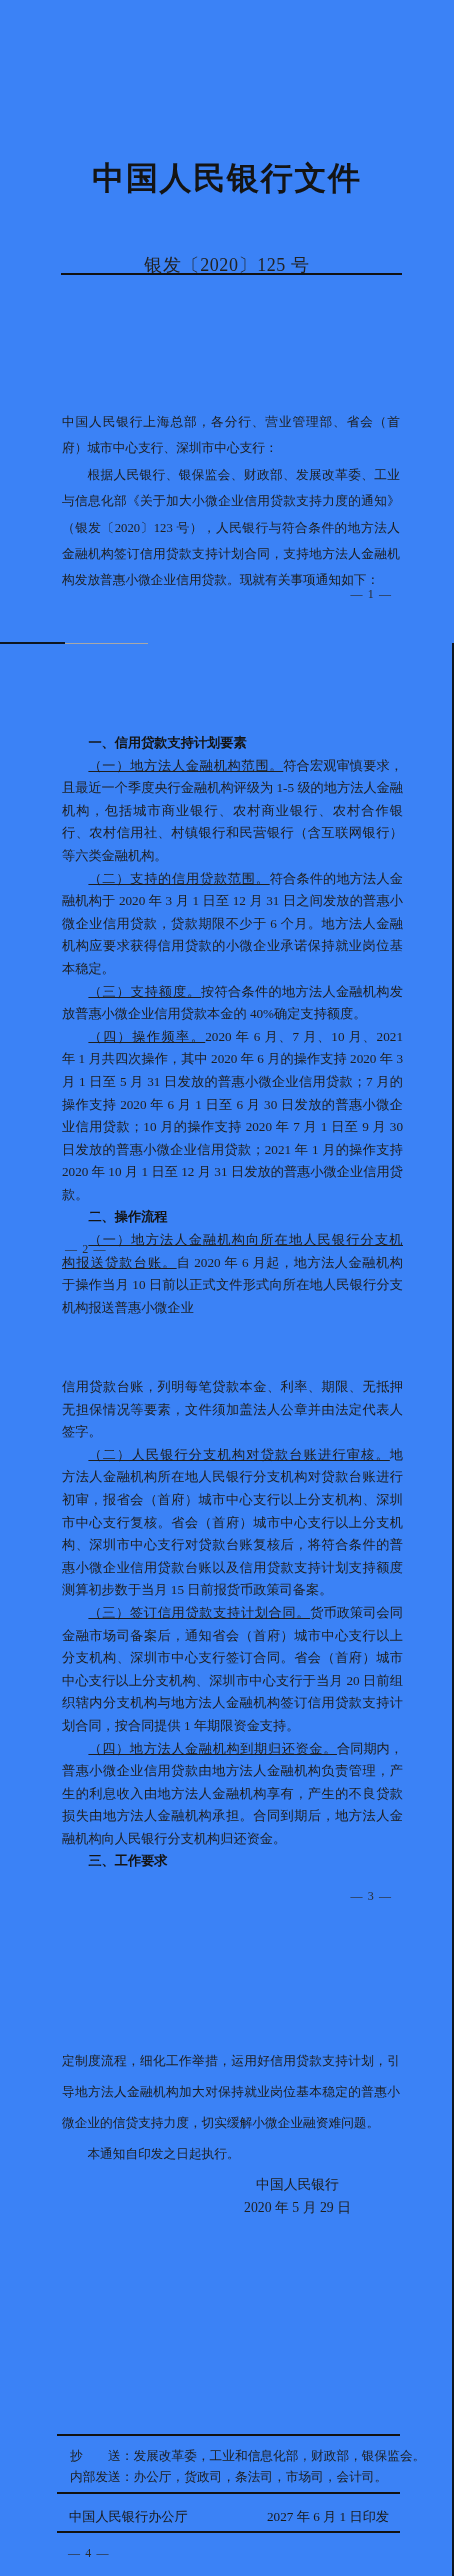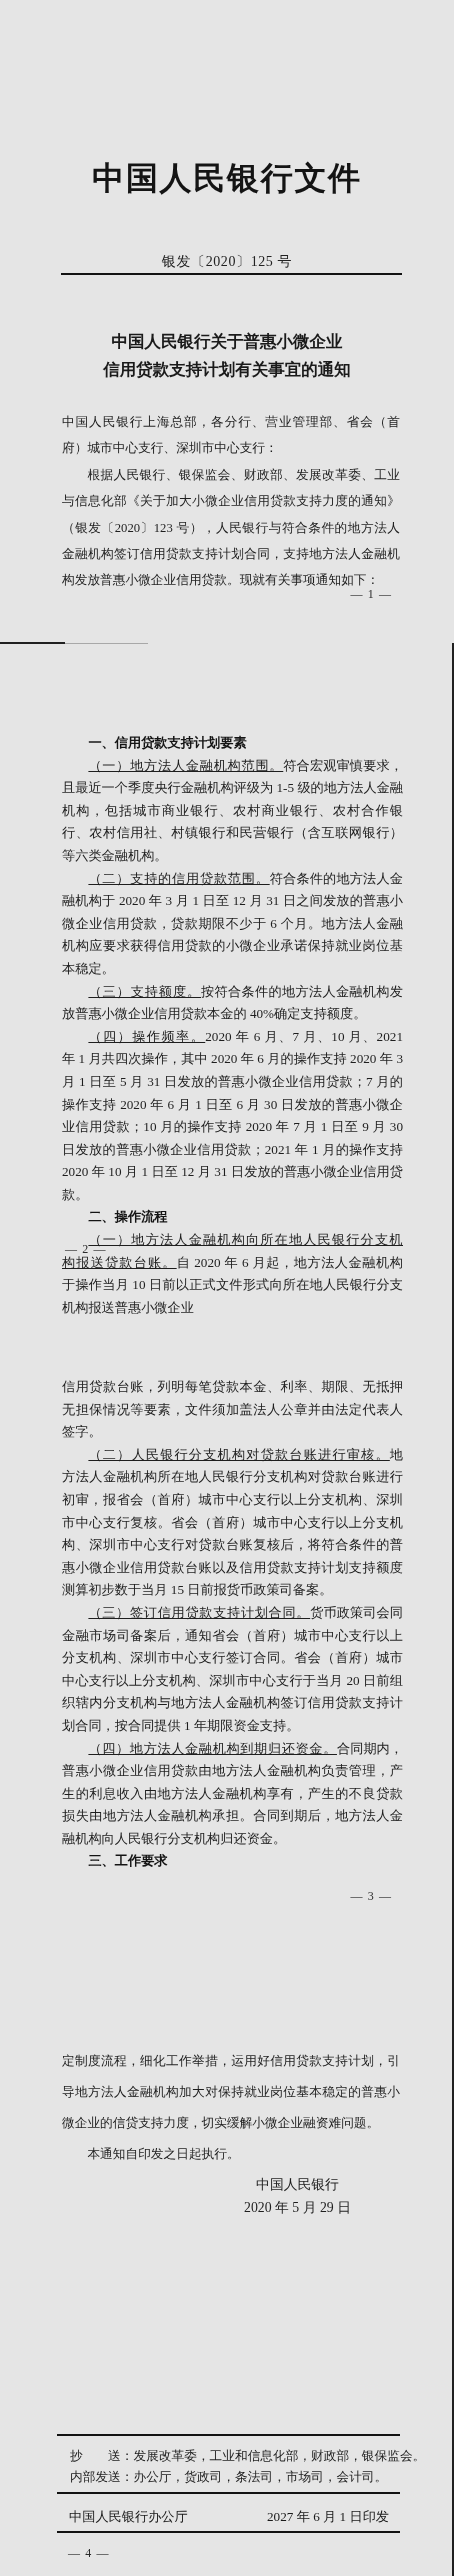--- a/index.html
+++ b/index.html
@@ -1,35 +1,35 @@
 <!DOCTYPE html>
 <html lang="zh" style="font-size:8.8px"><head>
 <meta charset="utf-8">
 <style>
   html,body{margin:0;padding:0;background:#ffffff;}
   #doc{
     position:relative;
     width:454px;
     height:2576px;
-    background:#e5e5e5;
+    background:#3b82f6;
     overflow:hidden;
     font-family:"Liberation Serif","DejaVu Serif",serif;
     color:#1c1c1c;
   }
   .abs{position:absolute;}
   .center{left:0;width:454px;text-align:center;}
   .letterhead{
     top:157px;
     font-size:32px;
     font-weight:bold;
     letter-spacing:1.7px;
     color:#141414;
     white-space:nowrap;
   }
-  .docno{top:253px;font-size:14px;letter-spacing:0.6px;color:#222;}
+  .docno{top:253px;font-size:18px;letter-spacing:0.6px;color:#222;}
   .rule{background:#121212;}
   .doctitle{
     top:328px;
     font-size:16.5px;
     font-weight:bold;
     line-height:27.5px;
     color:#1a1a1a;
   }
   .bodyblock{
     left:62px;
@@ -69,24 +69,20 @@
 </style>
 </head>
 <body>
 
 <div id="doc">
 
   <div class="abs center letterhead">中国人民银行文件</div>
   <div class="abs center docno">银发〔2020〕125 号</div>
   <div class="abs rule" style="top:273px;left:61px;width:341px;height:2.2px;"></div>
 
-  <div class="abs center doctitle">
-    <div>中国人民银行关于普惠小微企业</div>
-    <div>信用贷款支持计划有关事宜的通知</div>
-  </div>
 
   <div class="abs bodyblock p1">
     <p>中国人民银行上海总部，各分行、营业管理部、省会（首府）城市中心支行、深圳市中心支行：</p>
     <p class="para">根据人民银行、银保监会、财政部、发展改革委、工业与信息化部《关于加大小微企业信用贷款支持力度的通知》（银发〔2020〕123 号），人民银行与符合条件的地方法人金融机构签订信用贷款支持计划合同，支持地方法人金融机构发放普惠小微企业信用贷款。现就有关事项通知如下：</p>
   </div>
   <div class="abs pagenum pn-right" style="top:587px;">— 1 —</div>
 
   <div class="abs scan-edge" style="top:642px;left:0;width:65px;height:2.2px;"></div>
   <div class="abs" style="top:643px;left:65px;width:83px;height:1.1px;background:#a8a8a8;"></div>
   <div class="abs scan-edge" style="top:643px;left:452px;width:2.8px;height:1933px;"></div>

